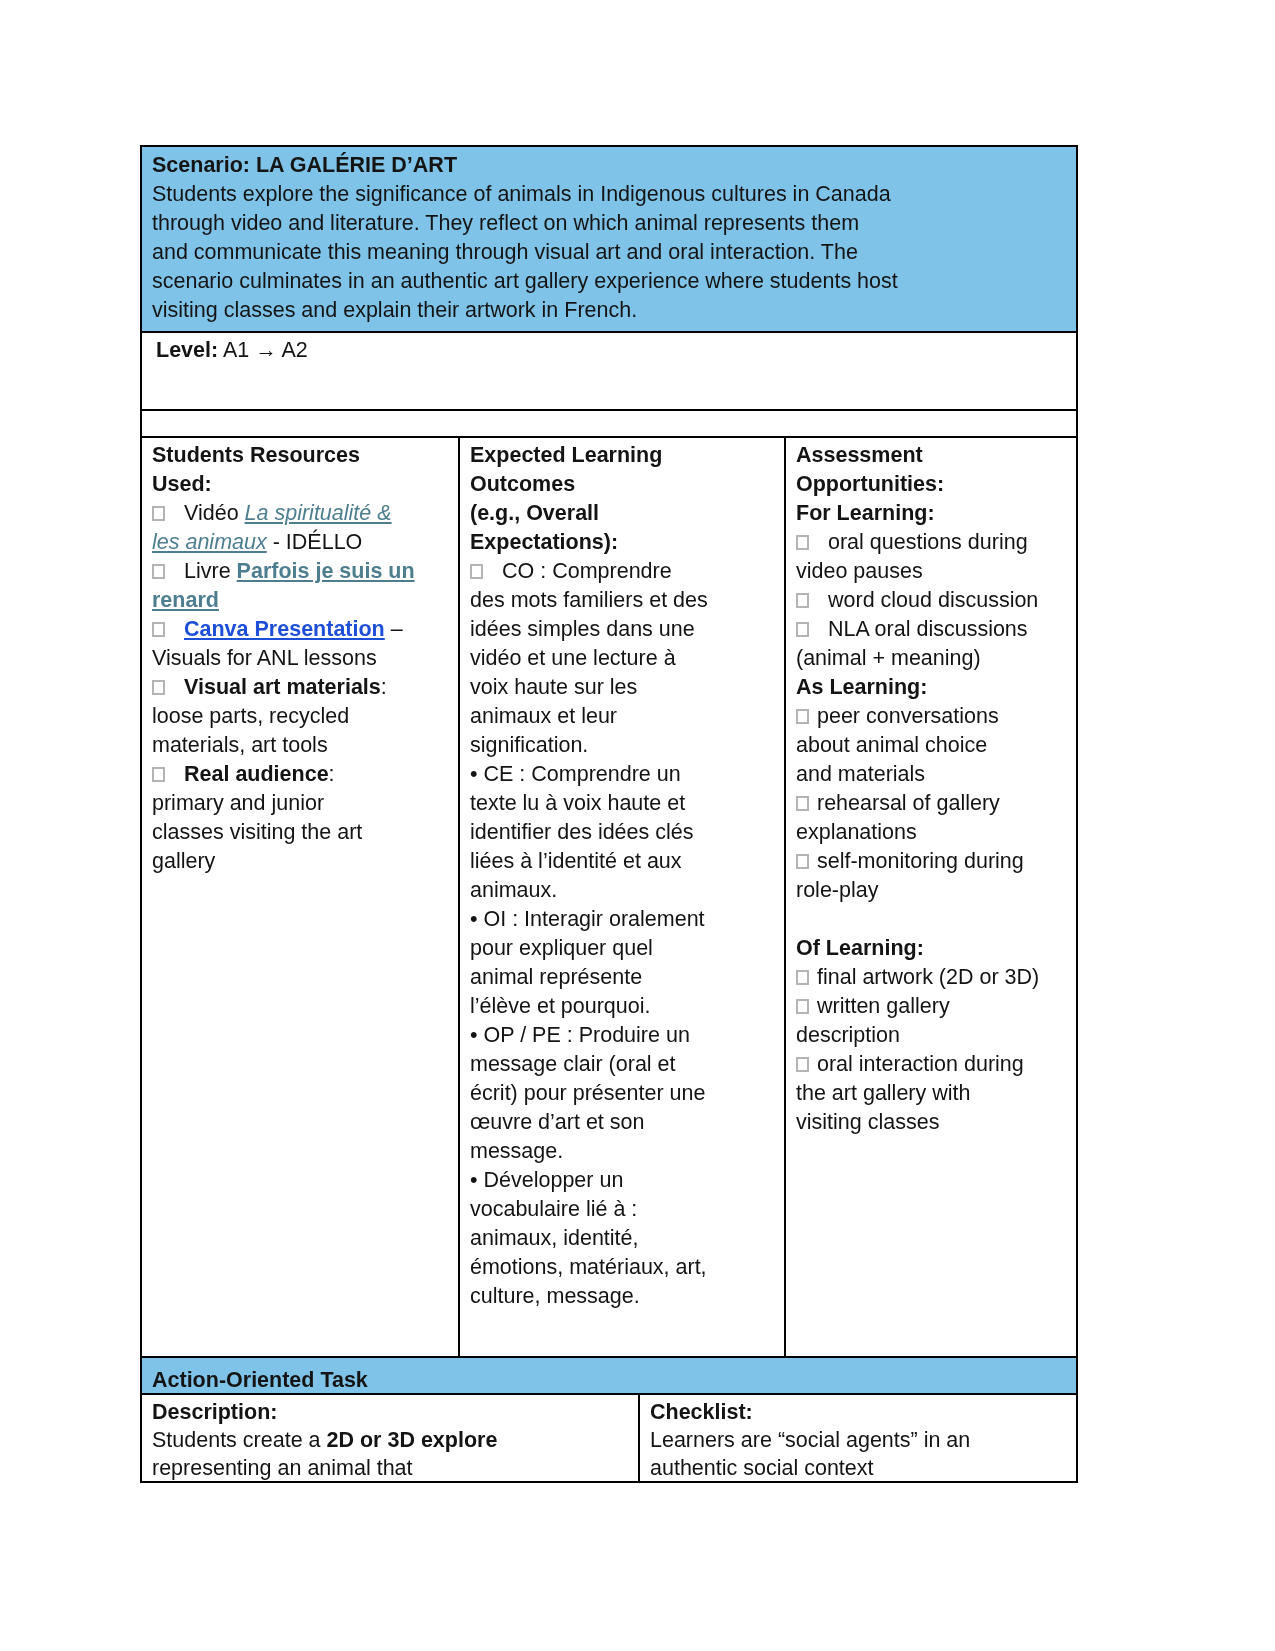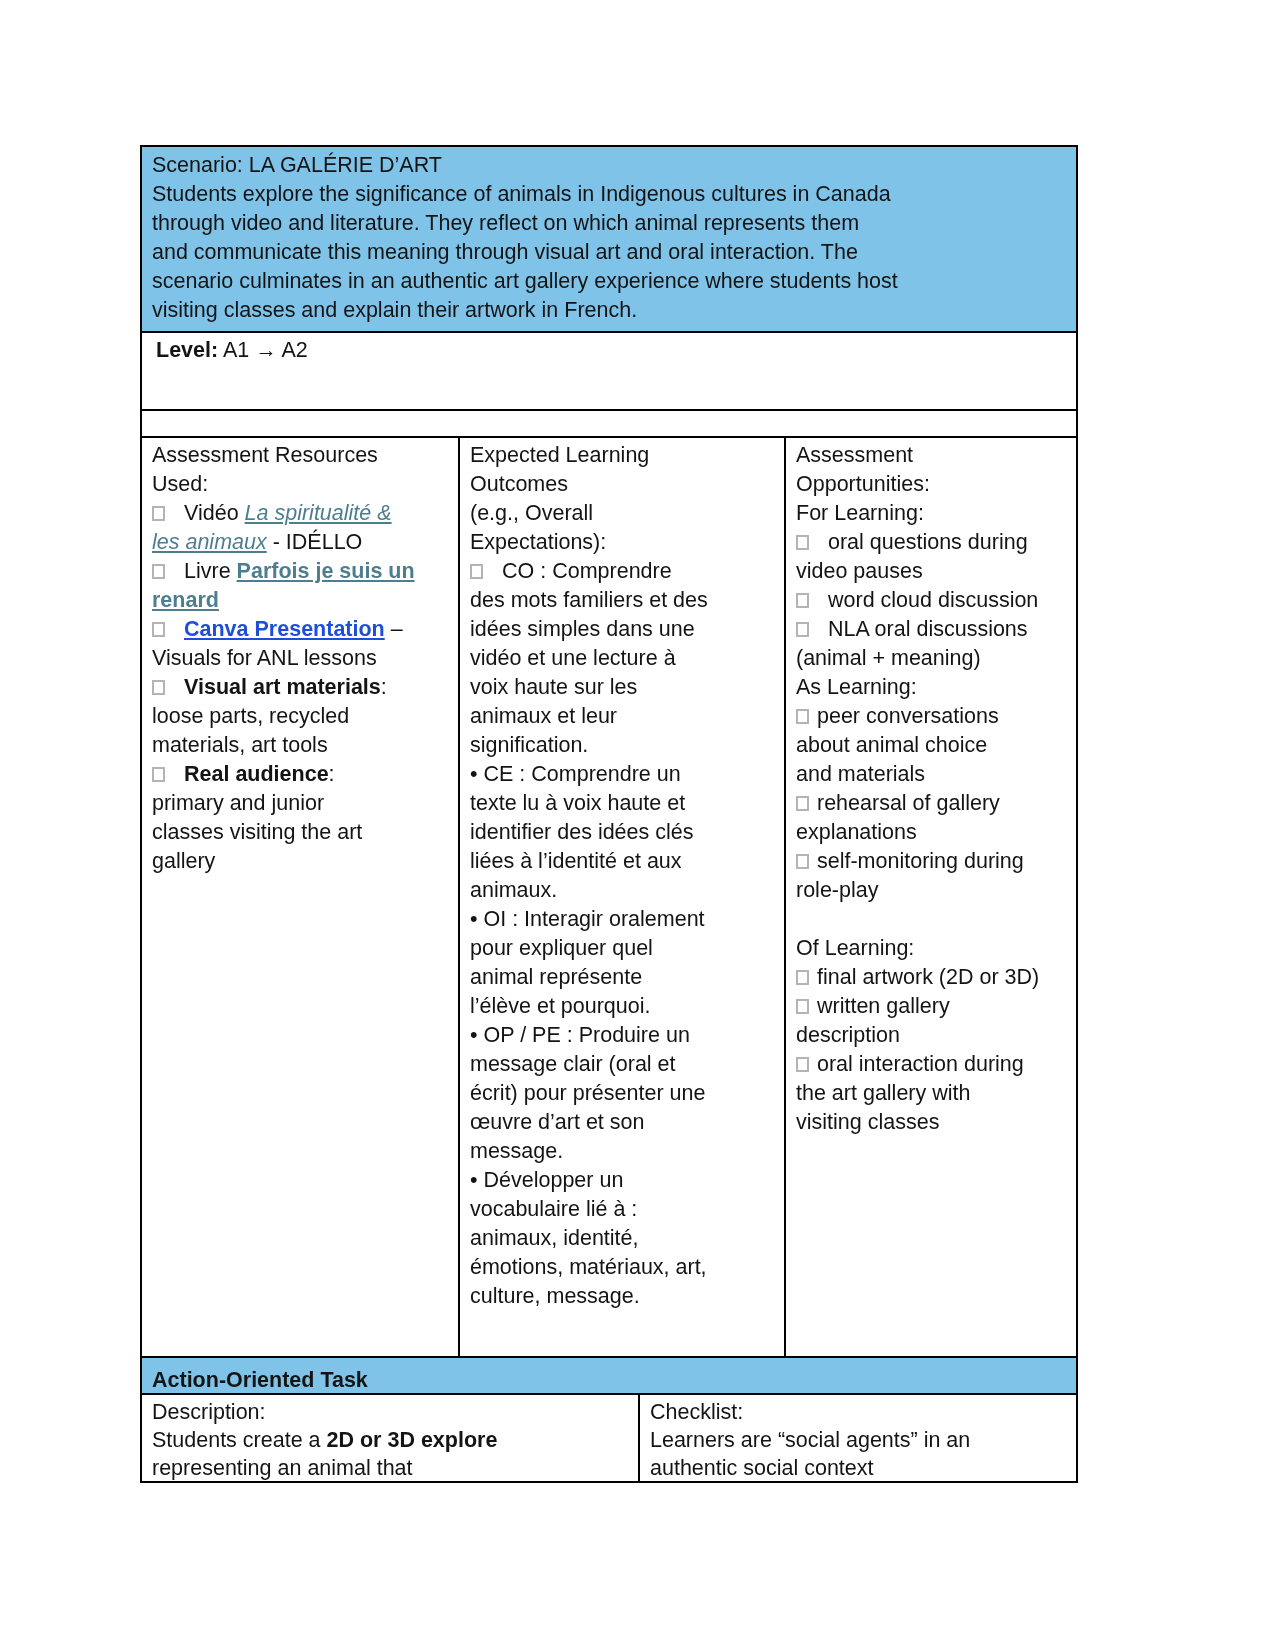--- a/index.html
+++ b/index.html
@@ -20,21 +20,21 @@
   .spacer-row{height:27px}
   .cols-row{height:920px;overflow:hidden}
   .col1{flex:0 0 316px}
   .col2{flex:0 0 326px}
   .col3{flex:1}
   .action-row{padding:8px 10px;height:37px;font-weight:bold}
   .bottom-row{height:88px;overflow:hidden;line-height:28px}
   .desc-cell{flex:0 0 496px}
   .check-cell{flex:1}
   .pre{white-space:pre-line}
-  .hdr{font-weight:normal}
+  .hdr{font-weight:bold}
   .b{font-weight:bold}
   .it{font-style:italic}
   .lnk{text-decoration:underline;cursor:pointer;color:#4d7e8f}
   .cb{display:inline-block;width:13px;height:15px;border:2px solid #b4b4b4;margin-right:19px;vertical-align:-1px}
   .cb.sm{margin-right:8px}
   .gap{margin-top:29px}
   .footer{position:absolute;top:1552px;left:0;width:100%;text-align:center;font-size:19.5px}
 </style>
 </head>
 <body>
@@ -53,21 +53,21 @@
 
     <div class="row flex domain-row">
       <div class="cell level-cell"><b>Level:</b><span> A1 → A2</span></div>
     </div>
 
     <div class="row spacer-row"></div>
 
     <div class="row flex cols-row">
 
       <div class="cell col1">
-        <div class="hdr pre">Assessment Resources
+        <div class="hdr pre">Students Resources
 Used:</div>
         <div class="pre"><span class="cb"></span><span>Vidéo </span><a class="lnk it" style="color: rgb(77, 126, 143);">La spiritualité &amp;
 les animaux</a><span> - IDÉLLO</span></div>
         <div class="pre"><span class="cb"></span><span>Livre </span><a class="lnk b" style="color: rgb(77, 126, 143);">Parfois je suis un
 renard</a><span></span></div>
         <div class="pre"><span class="cb"></span><a class="lnk b" style="color: #1d4ed8;">Canva Presentation</a><span> –
 Visuals for ANL lessons</span></div>
         <div class="pre"><span class="cb"></span><b>Visual art materials</b><span>:
 loose parts, recycled
 materials, art tools</span></div>

